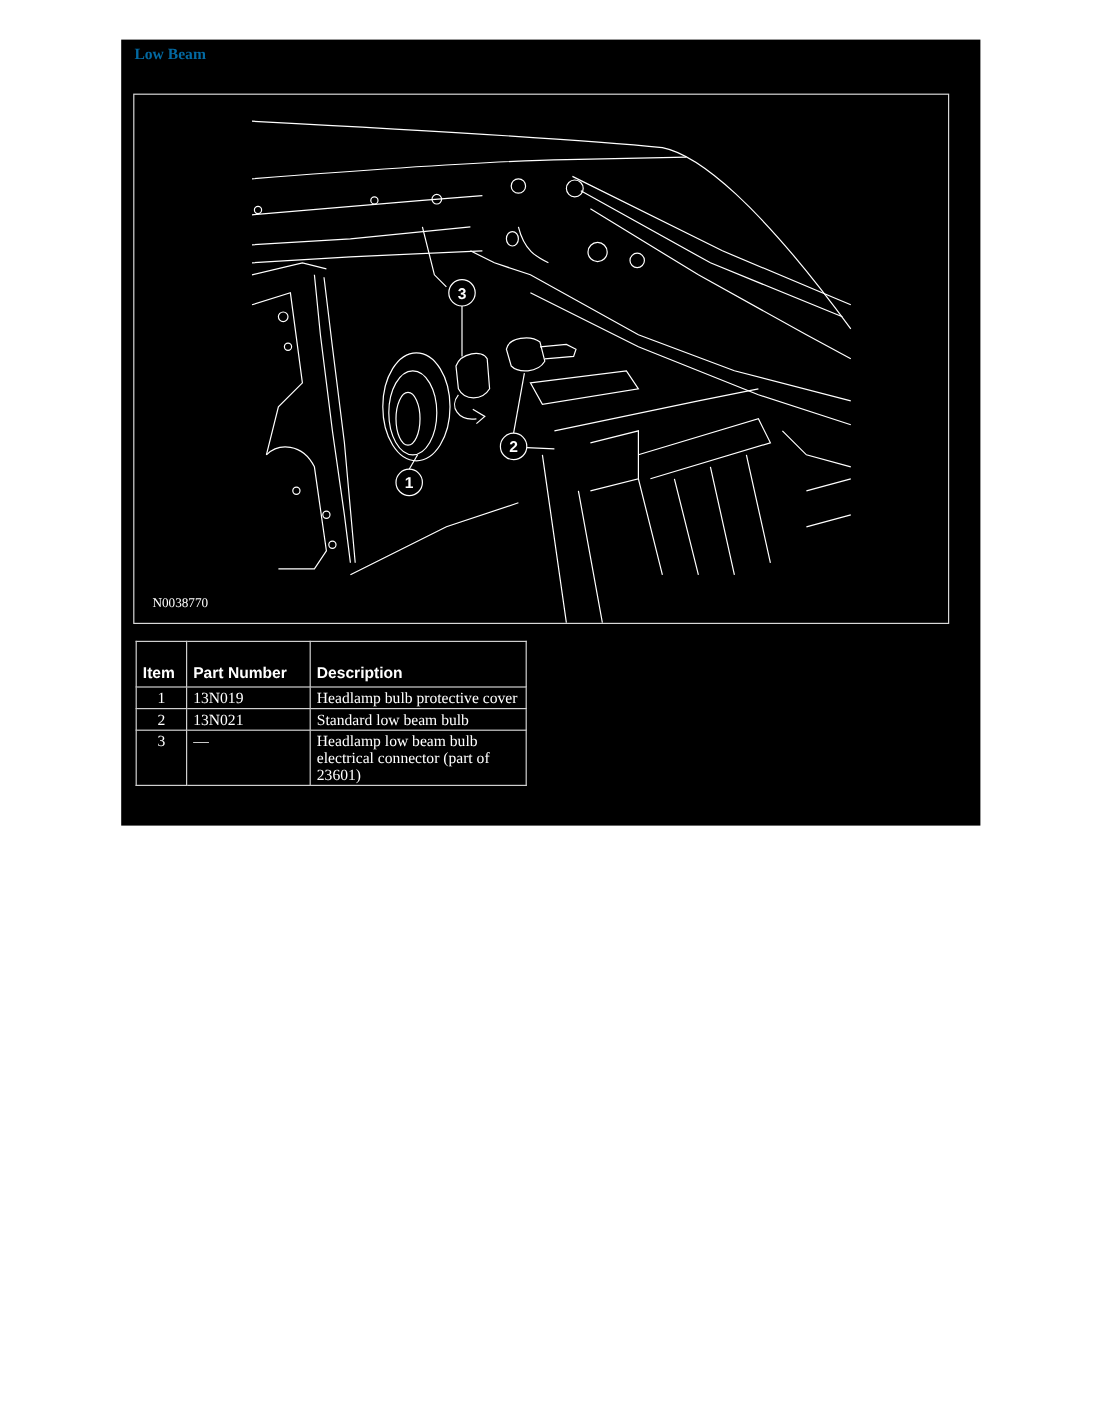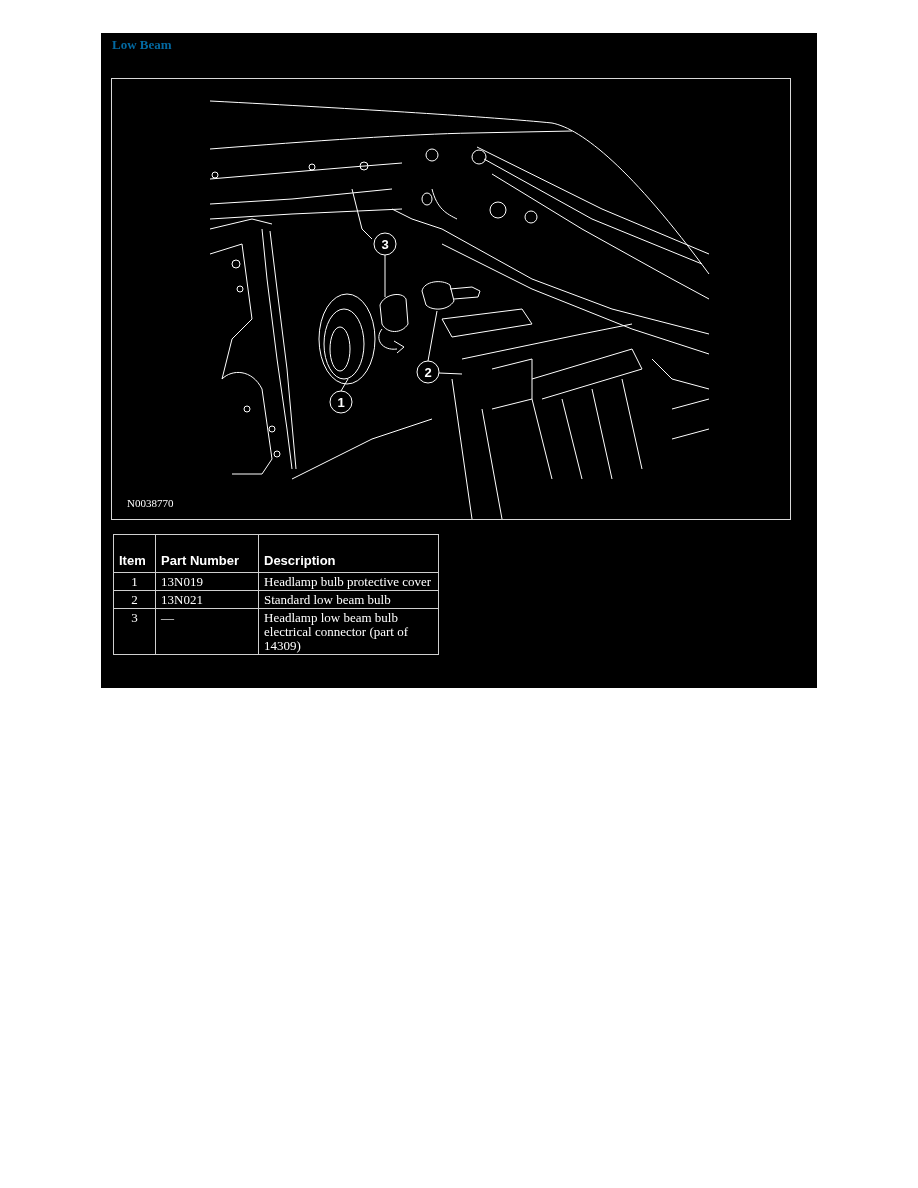--- a/index.html
+++ b/index.html
@@ -114,17 +114,17 @@
         <td class="desc-cell">Headlamp bulb protective cover</td>
       </tr>
       <tr>
         <td class="num">2</td>
         <td>13N021</td>
         <td class="desc-cell">Standard low beam bulb</td>
       </tr>
       <tr>
         <td class="num">3</td>
         <td>—</td>
-        <td class="desc-cell">Headlamp low beam bulb electrical connector (part of 14309)</td>
+        <td class="desc-cell">Headlamp low beam bulb electrical connector (part of 23601)</td>
       </tr>
     </tbody>
   </table>
 </div>
 
 </body></html>

